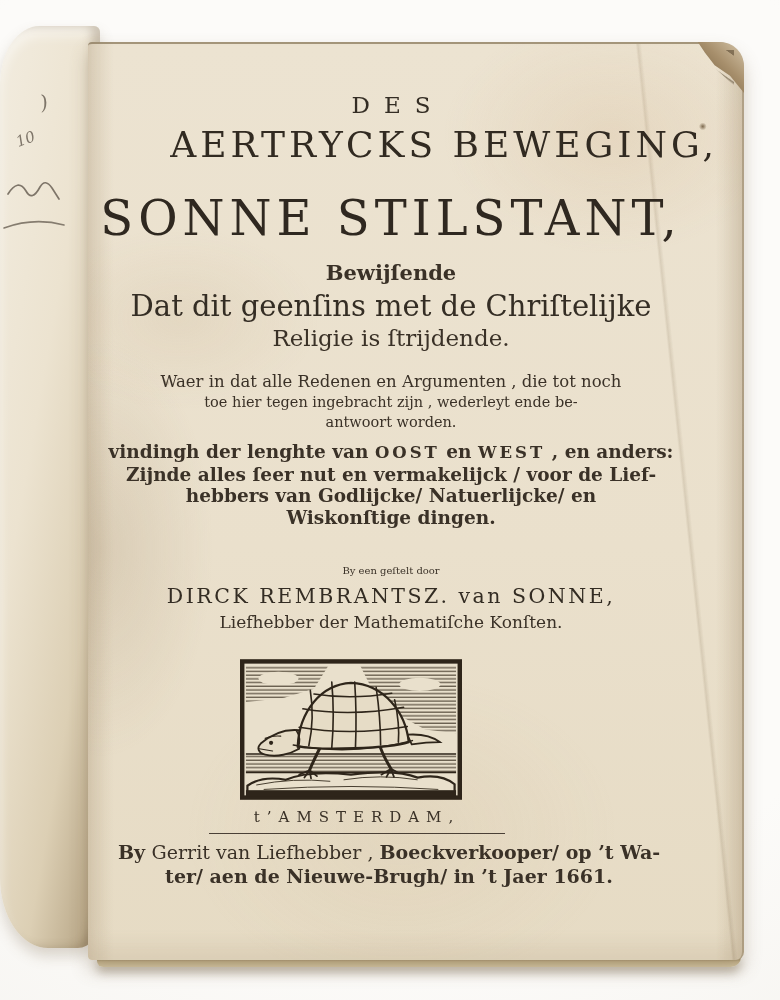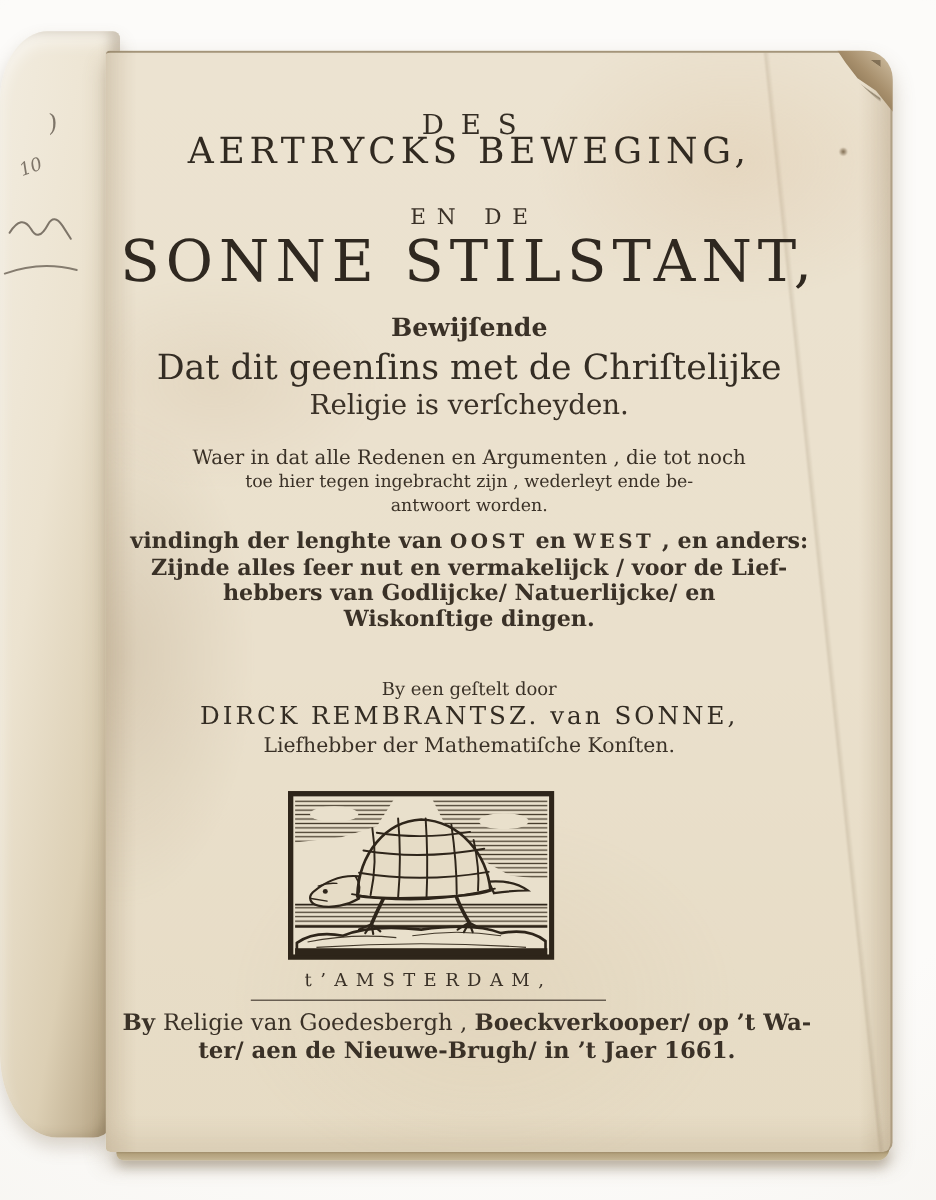--- a/index.html
+++ b/index.html
@@ -42,33 +42,33 @@
   .corner-fold{position:absolute;right:-2px;top:-2px;width:70px;height:58px;
     background:linear-gradient(225deg,#cebda0 5%,#a78f6c 32%,#86704f 55%,#b69e7b 78%,rgba(190,170,140,0) 95%);
     clip-path:polygon(34% 0, 100% 0, 100% 88%, 80% 58%, 58% 40%, 44% 18%);
     border-radius:0 24px 0 0;}
   .corner-fold-crease{position:absolute;right:8px;top:6px;width:46px;height:36px;
     background:linear-gradient(215deg, rgba(60,45,25,.45) 0 8%, transparent 9%, transparent 46%, rgba(70,55,30,.5) 48%, transparent 52%);
     clip-path:polygon(20% 0,100% 0,100% 100%,55% 45%);}
   
   .tb{position:absolute;left:0;right:0;text-align:center;transform:translateX(-24px);}
   .t-des{top:48px;font-size:23px;letter-spacing:14px;padding-left:14px;color:#342d24;}
-  .t-main1{top:65px;font-size:30px;letter-spacing:4px;color:#312a21;}
+  .t-main1{top:80px;font-size:36px;letter-spacing:4px;color:#312a21;text-align:right;}
   .t-ende{top:127px;font-size:18px;letter-spacing:9px;padding-left:9px;}
   .t-main2{top:146px;font-size:48px;letter-spacing:5px;color:#2f2820;}
   .bl{font-weight:700;}
   .t-bew{top:216px;font-size:21px;}
   .t-claim1{top:245px;font-size:29px;color:#342d24;}
   .t-claim2{top:281px;font-size:23px;}
   .t-arg{top:328px;font-size:16.5px;line-height:20px;}
   .t-arg .small{font-size:14.5px;}
   .t-rem{top:397px;font-size:18.5px;line-height:21.5px;}
   .t-rem .caps{font-weight:400;font-size:15.5px;letter-spacing:3px;}
   .t-rem .capsb{font-weight:700;font-size:16.5px;letter-spacing:3px;}
-  .t-by{top:521px;font-size:15px;}
+  .t-by{top:521px;font-size:10px;}
   .t-author{top:540px;font-size:20.5px;letter-spacing:2.5px;color:#332c23;}
   .t-lief{top:568px;font-size:17px;}
   .t-place{top:764px;font-size:15px;letter-spacing:7px;transform:translateX(-58px);}
   .rule{position:absolute;top:789px;left:50%;width:296px;height:1px;background:#4a4036;transform:translateX(-206px);}
   .t-imp{top:797px;font-size:19px;line-height:23.5px;transform:translateX(-26px);}
   .t-imp .roman{font-weight:400;}
   
   .woodcut{position:absolute;left:152px;top:615px;width:222px;height:141px;}
 </style>
 </head>
@@ -88,25 +88,24 @@
       </svg>
     </div>
   </div>
 
   <div class="page">
     <div class="corner-fold"></div>
     <div class="corner-fold-crease"></div>
 
     <div class="tb t-des">DES</div>
     <div class="tb t-main1">AERTRYCKS BEWEGING,</div>
-    <div class="tb t-ende">EN DE</div>
     <div class="tb t-main2">SONNE STILSTANT,</div>
     <div class="tb t-bew bl">Bewijſende</div>
     <div class="tb t-claim1">Dat dit geenſins met de Chriſtelijke</div>
-    <div class="tb t-claim2">Religie is verſcheyden.</div>
+    <div class="tb t-claim2">Religie is ſtrijdende.</div>
 
     <div class="tb t-arg">
         <div>Waer in dat alle Redenen en Argumenten , die tot noch</div>
         <div class="small">toe hier tegen ingebracht zijn , wederleyt ende be-</div>
         <div class="small">antwoort worden.</div>
       </div>
 
     <div class="tb t-rem bl">
         <div><span>vindingh der lenghte van </span><span class="capsb">OOST</span><span> en </span><span class="capsb">WEST</span><span> , en anders:</span></div>
         <div>Zijnde alles ſeer nut en vermakelijck / voor de Lief-</div>
@@ -158,17 +157,17 @@
         <path d="M95 42 Q101 80 93 117 M124 31 Q128 75 124 120 M155 31 Q158 75 156 120 M184 38 Q190 80 190 116 M209 55 Q216 88 214 112" stroke-width="2.2"></path>
         <path d="M80 92 Q150 104 226 91 M85 67 Q150 78 221 65 M100 47 Q150 55 205 46" stroke-width="2.2"></path>
         <path d="M76 96 Q84 108 78 120" stroke-width="2"></path>
       </g>
     </svg>
 
     <div class="tb t-place">t’AMSTERDAM,</div>
     <div class="rule"></div>
 
     <div class="tb t-imp bl">
-        <div><span>By </span><span class="roman">Religie van Goedesbergh , </span><span>Boeckverkooper/ op ’t Wa-</span></div>
+        <div><span>By </span><span class="roman">Gerrit van Liefhebber , </span><span>Boeckverkooper/ op ’t Wa-</span></div>
         <div>ter/ aen de Nieuwe-Brugh/ in ’t Jaer 1661.</div>
       </div>
   </div>
 </div>
 
 </body></html>

